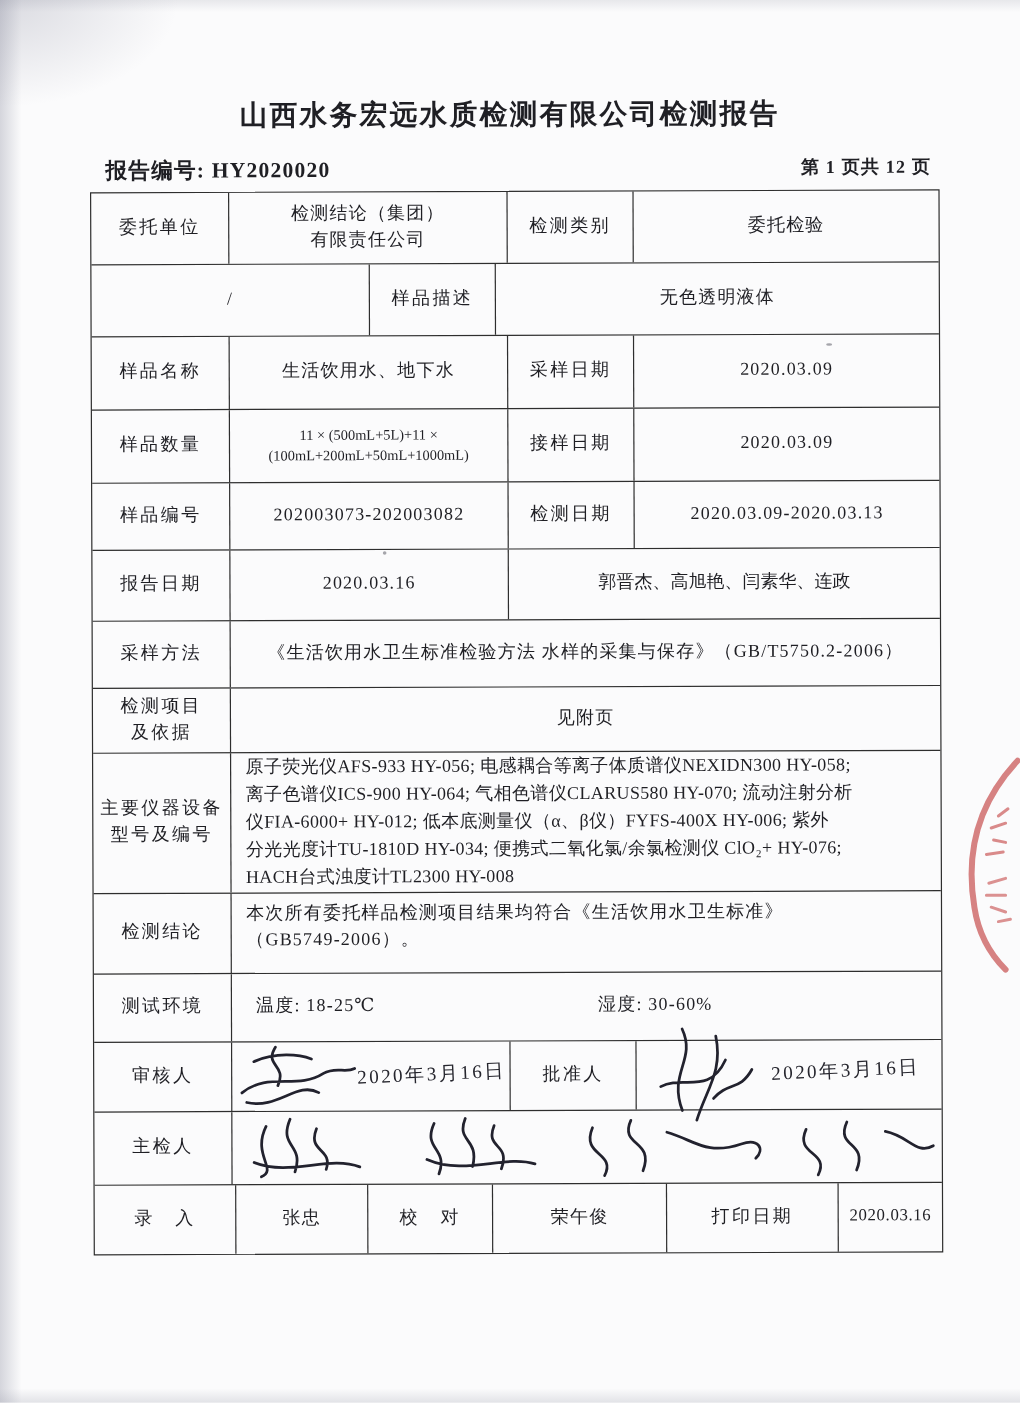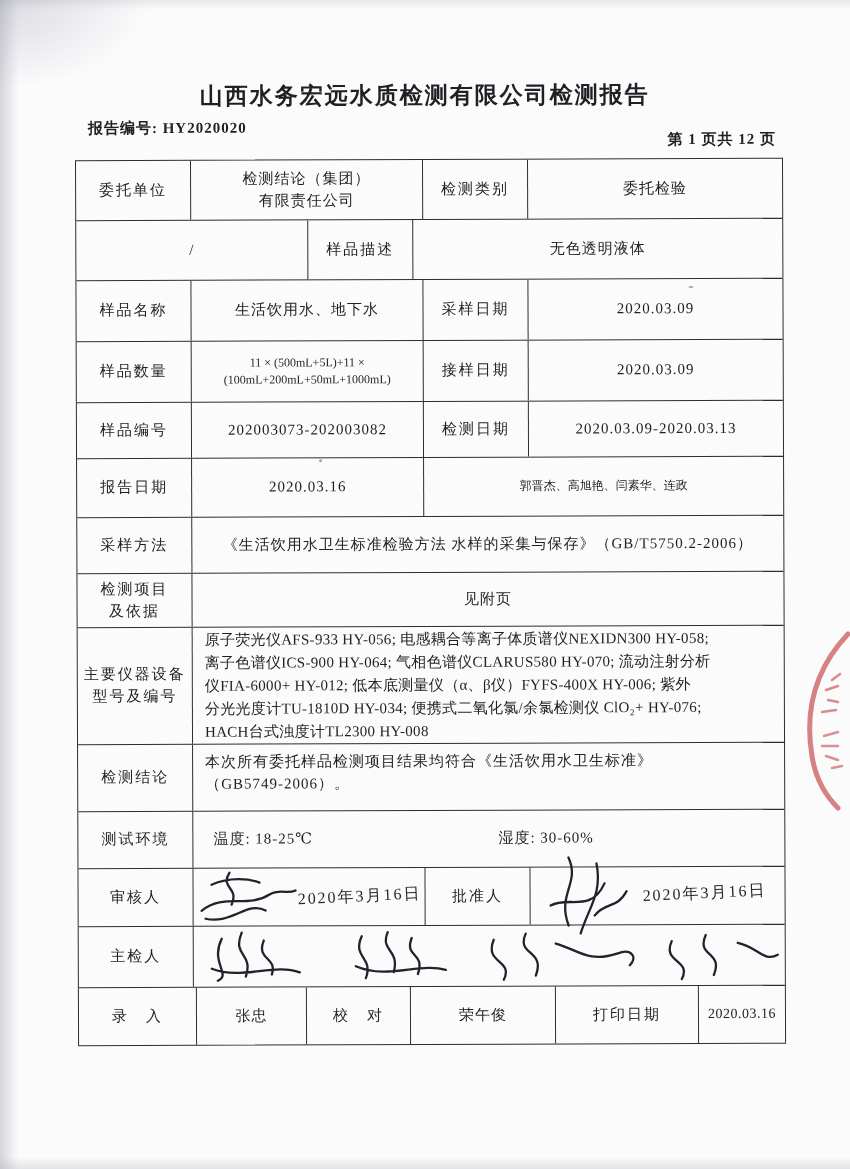--- a/index.html
+++ b/index.html
@@ -16,31 +16,31 @@
     background:linear-gradient(180deg,rgba(160,162,175,.22),rgba(160,162,175,0));pointer-events:none;}
   .edge-bottom{position:absolute;left:0;bottom:0;right:0;height:12px;
     background:linear-gradient(0deg,rgba(160,162,175,.28),rgba(160,162,175,0));pointer-events:none;}
   .corner-tl{position:absolute;left:0;top:0;width:150px;height:90px;
     background:radial-gradient(ellipse at 0 0,rgba(140,142,160,.30),rgba(140,142,160,0) 70%);pointer-events:none;}
 
   .content{position:absolute;left:0;top:0;width:850px;height:1169px;transform:rotate(-0.2deg);transform-origin:420px 160px;}
 
   .title{position:absolute;left:0;top:80px;width:100%;text-align:center;
     font-size:23px;font-weight:bold;letter-spacing:2px;}
-  .report-no{position:absolute;left:88px;top:118px;font-size:15px;font-weight:bold;letter-spacing:1px;}
+  .report-no{position:absolute;left:88px;top:129px;font-size:18px;font-weight:bold;letter-spacing:1px;}
   .page-info{position:absolute;right:74px;top:131px;font-size:15px;font-weight:bold;letter-spacing:1px;}
 
   .tbl{position:absolute;left:75px;top:159px;width:706px;border:1.6px solid #2e2e2e;box-sizing:content-box;background:transparent;}
   .row{display:flex;border-bottom:1.5px solid #2e2e2e;position:relative;}
   .row:last-child{border-bottom:none;}
   .cell{box-sizing:border-box;border-right:1.5px solid #2e2e2e;
     display:flex;align-items:center;justify-content:center;text-align:center;
     font-size:15px;letter-spacing:1px;white-space:pre-line;line-height:1.45;position:relative;}
   .cell:last-child{border-right:none;}
-  .lbl{letter-spacing:2px;}
+  .lbl{letter-spacing:2px;font-family:Liberation Mono, monospace;}
   .c1{width:115px;}.c2{width:232px;}.c3{width:105px;}.c4{flex:1;}
   .h59{height:59px}.h60{height:60px}.h55{height:55px}.h58{height:58px}.h53{height:53px}
   .h116{height:116px}.h66{height:66px}.h56{height:56px}.h57{height:57px}
 
   .left-al{justify-content:flex-start;text-align:left;padding-left:12px;padding-right:8px;}
   .top-al{align-items:flex-start;padding-top:7px;}
   .instr{font-size:15px;line-height:23px;letter-spacing:0.3px;}
 
   .env-temp{position:absolute;left:20px;}
   .env-hum{position:absolute;left:305px;text-align:right;}
@@ -102,21 +102,21 @@
     <div class="row h55">
       <div class="cell c1 lbl">样品编号</div>
       <div class="cell c2">202003073-202003082</div>
       <div class="cell c3 lbl">检测日期</div>
       <div class="cell c4">2020.03.09-2020.03.13</div>
     </div>
 
     <div class="row h58">
       <div class="cell c1 lbl">报告日期</div>
       <div class="cell c2">2020.03.16</div>
-      <div class="cell c4" style="font-size:12px;letter-spacing:0;">郭晋杰、高旭艳、闫素华、连政</div>
+      <div class="cell c4" style="font-size:15px;letter-spacing:0;">郭晋杰、高旭艳、闫素华、连政</div>
     </div>
 
     <div class="row h55">
       <div class="cell c1 lbl">采样方法</div>
       <div class="cell c4">《生活饮用水卫生标准检验方法 水样的采集与保存》（GB/T5750.2-2006）</div>
     </div>
 
     <div class="row h53">
       <div class="cell c1 lbl">检测项目
 及依据</div>

